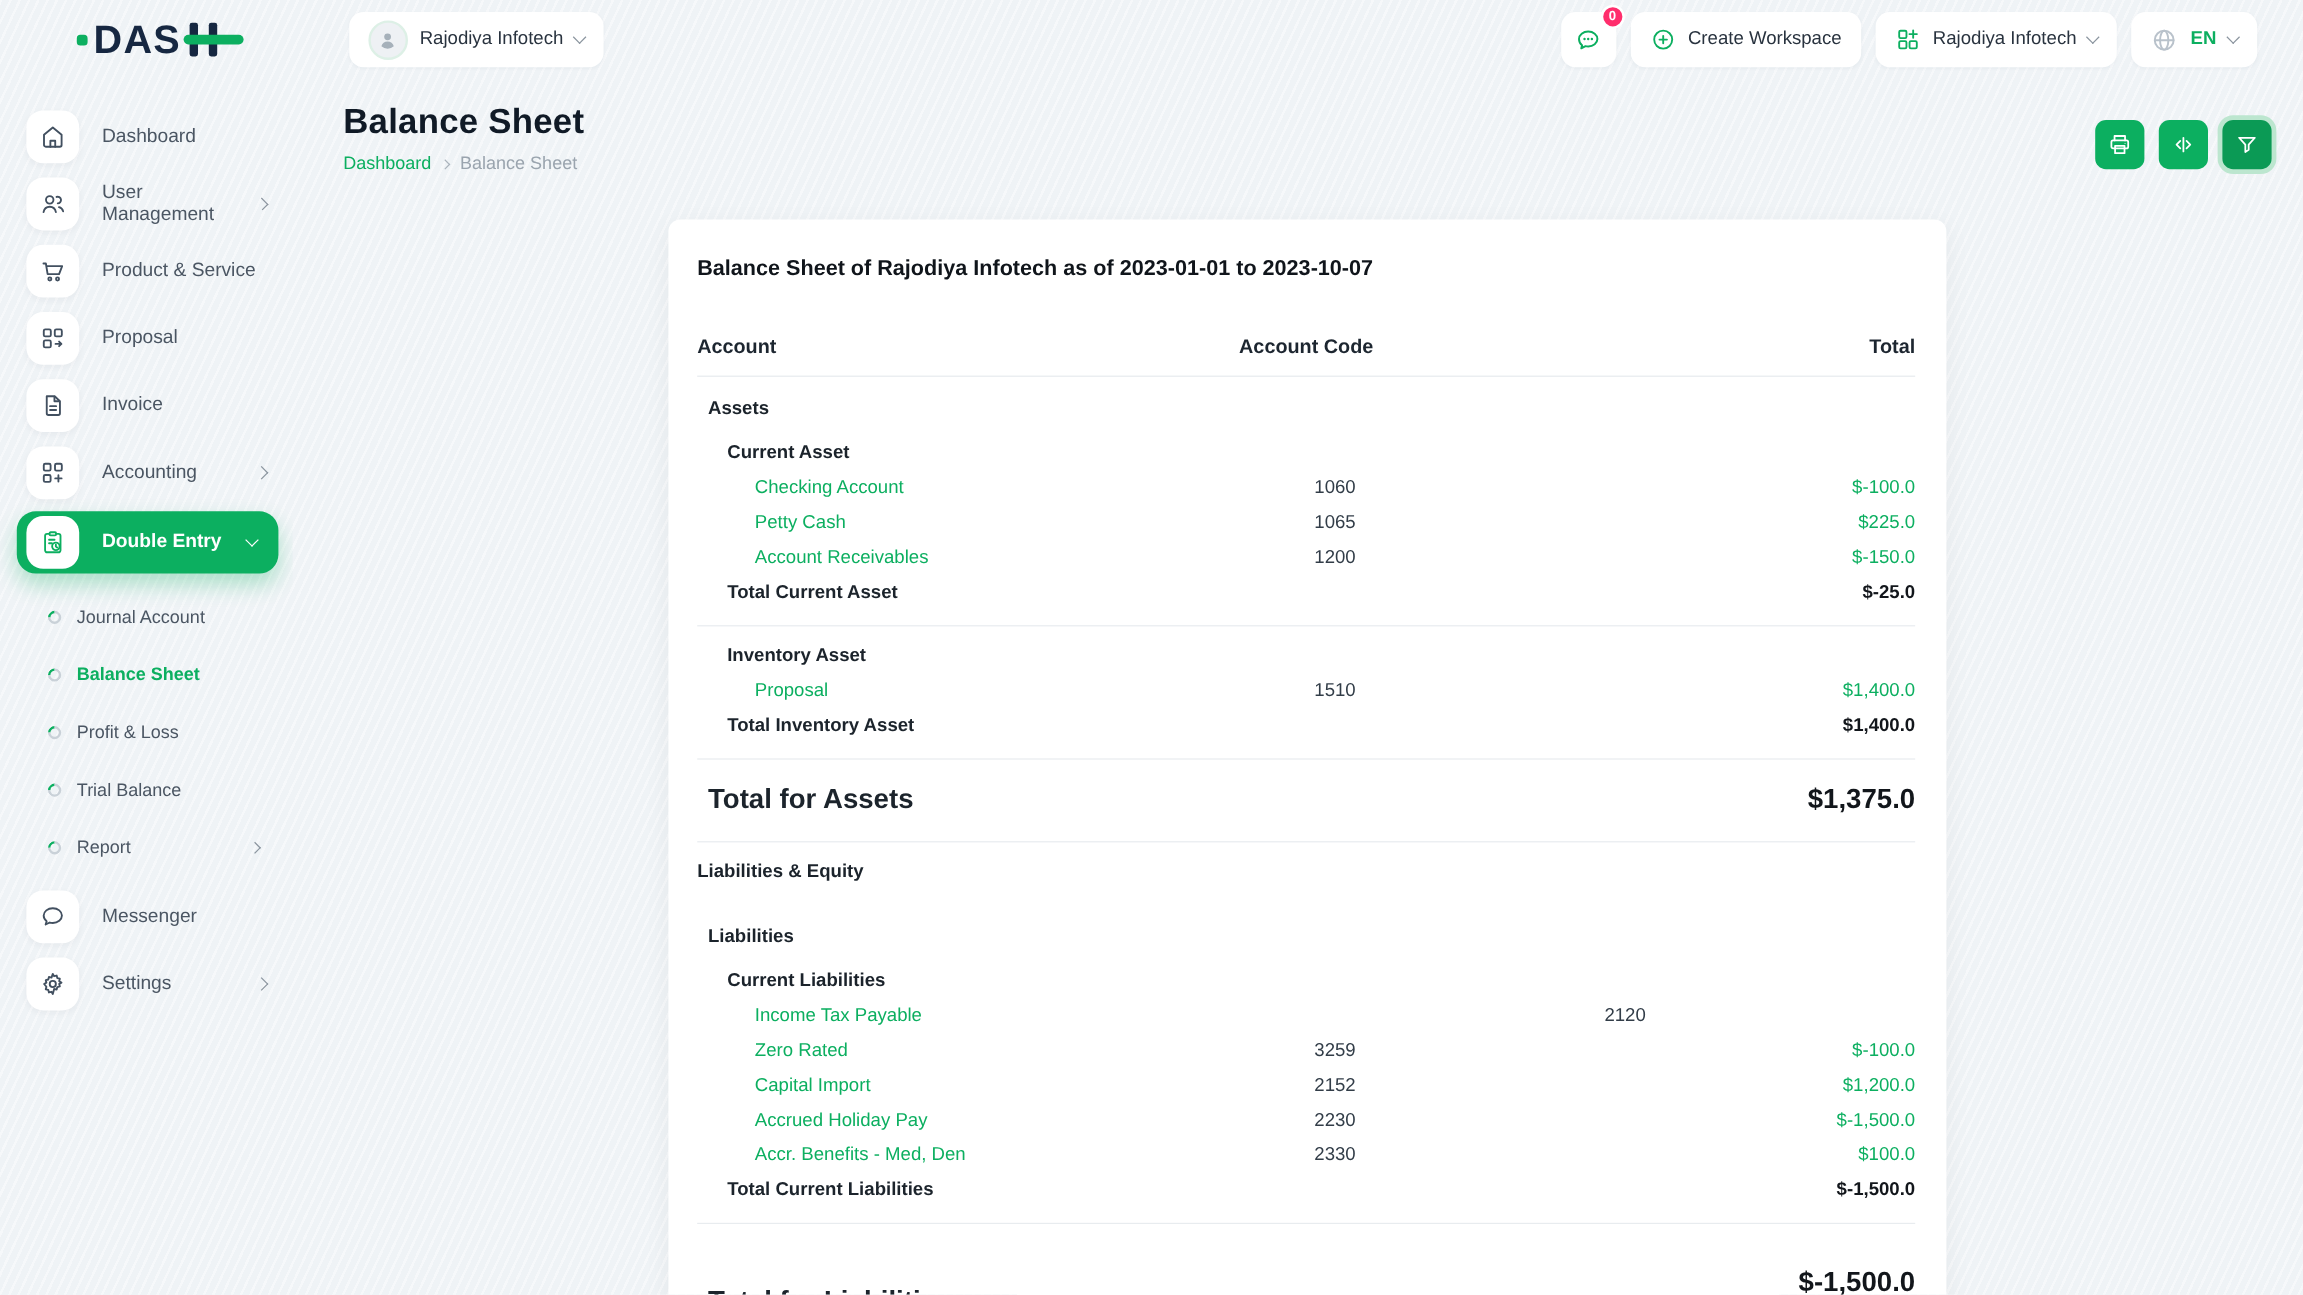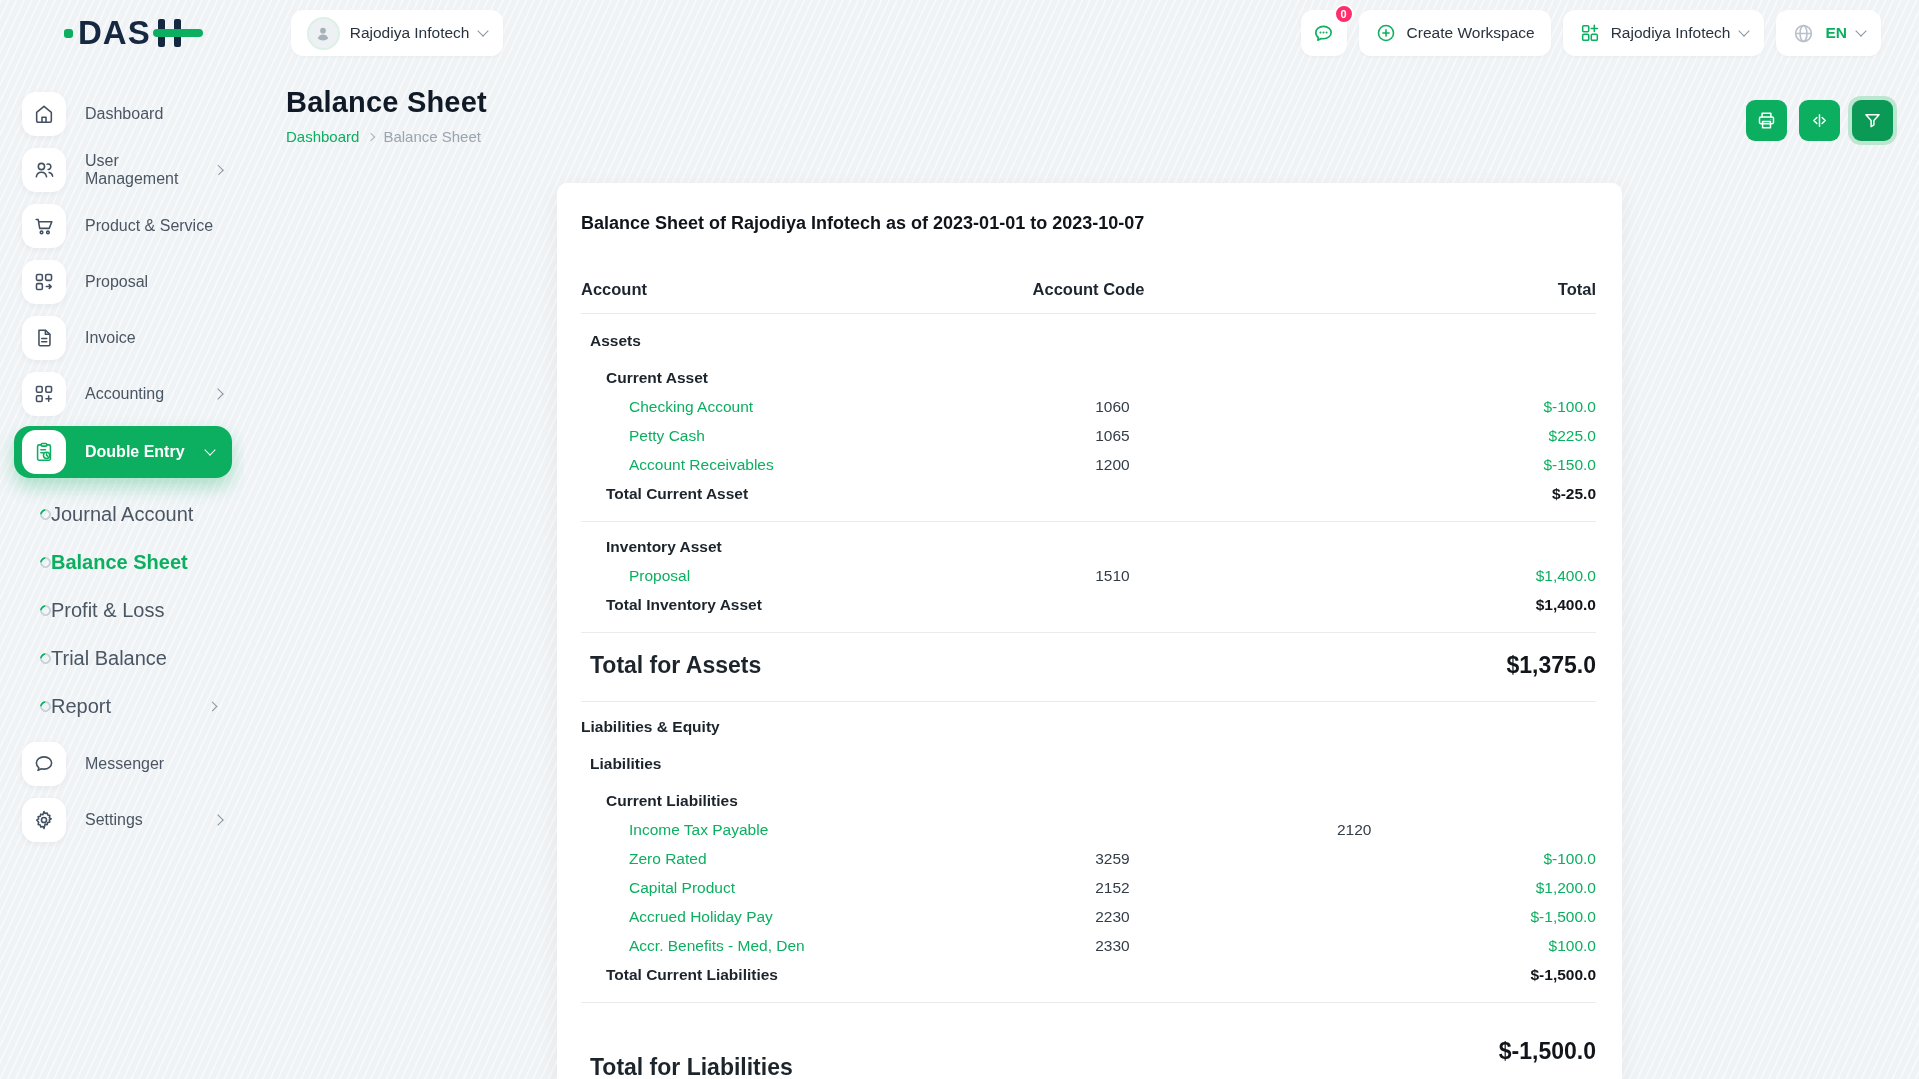--- a/index.html
+++ b/index.html
@@ -53,21 +53,21 @@
   .s-item .chev{margin-left:auto;margin-right:22px}
   .s-item.active{background:var(--accent);border-radius:16px;margin-left:-8px;margin-right:12px;height:52px;
                  padding-left:8px;box-shadow:0 9px 18px rgba(12,175,96,.30)}
   .s-item.active .ibox{color:var(--accent);box-shadow:none}
   .s-item.active .s-label{color:#fff;font-weight:700}
   .s-item.active .chev{border-color:#fff;margin-right:18px}
   .submenu{padding:6px 0 6px 0;margin-bottom:2px}
   .sub-item{display:flex;align-items:center;height:44px;margin-bottom:4px;cursor:pointer}
   .dot{width:11px;height:11px;border-radius:50%;border:2px solid #c9d1d8;border-top-color:var(--accent);
        transform:rotate(-45deg);margin-left:18px;flex:none}
-  .sub-label{font-size:20px;color:#4b5663;margin-left:0}
+  .sub-label{font-size:15px;color:#4b5663;margin-left:13px}
   .sub-item.active .sub-label{color:var(--accent);font-weight:700}
   .sub-item .chev{margin-left:auto;margin-right:28px;width:7px;height:7px}
 
   
   main{padding:20px 26px 0 42px;overflow:hidden}
   .page-head{display:flex;align-items:flex-start}
   .page-title{font-size:29px;font-weight:700;color:#101a26;letter-spacing:.2px}
   .breadcrumb{display:flex;align-items:center;gap:9px;margin-top:9px;font-size:15px}
   .breadcrumb a{color:var(--accent);text-decoration:none;cursor:pointer}
   .breadcrumb .cur{color:#9aa4ae}
@@ -382,40 +382,40 @@
               <span class="code"></span>
               <span class="tot">$1,375.0</span>
             </div>
             <div class="tdiv"></div>
             <div class="trow group">
               <span class="acct" style="padding-left: 0px;">Liabilities &amp; Equity</span>
               <span class="code"></span>
               <span class="tot"></span>
             </div>
             <div class="trow group">
-              <span class="acct" style="padding-left: 9px;">Liabilities</span>
+              <span class="acct" style="padding-left: 9px; margin-top: 17px;">Liabilities</span>
               <span class="code"></span>
               <span class="tot"></span>
             </div>
             <div class="trow group">
               <span class="acct" style="padding-left: 25px;">Current Liabilities</span>
               <span class="code"></span>
               <span class="tot"></span>
             </div>
             <div class="trow leaf">
               <a class="acct" style="padding-left: 48px;">Income Tax Payable</a>
               <span class="code">2120</span>
             </div>
             <div class="trow leaf">
               <a class="acct" style="padding-left: 48px;">Zero Rated</a>
               <span class="code">3259</span>
               <span class="tot">$-100.0</span>
             </div>
             <div class="trow leaf">
-              <a class="acct" style="padding-left: 48px;">Capital Product</a>
+              <a class="acct" style="padding-left: 48px;">Capital Import</a>
               <span class="code">2152</span>
               <span class="tot">$1,200.0</span>
             </div>
             <div class="trow leaf">
               <a class="acct" style="padding-left: 48px;">Accrued Holiday Pay</a>
               <span class="code">2230</span>
               <span class="tot">$-1,500.0</span>
             </div>
             <div class="trow leaf">
               <a class="acct" style="padding-left: 48px;">Accr. Benefits - Med, Den</a>

